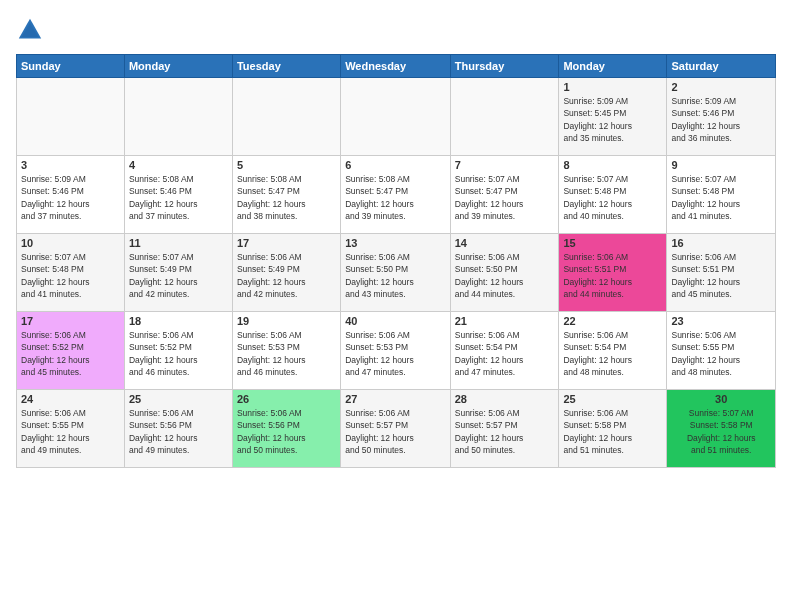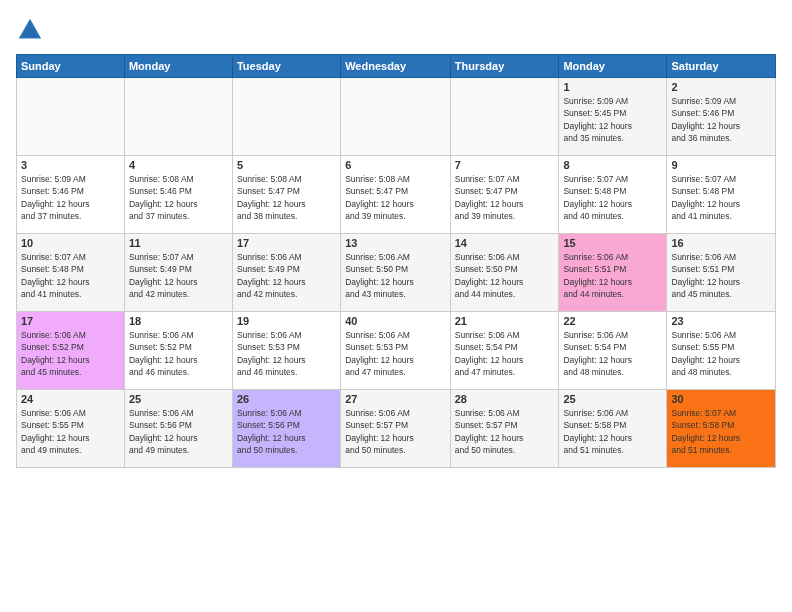--- a/index.html
+++ b/index.html
@@ -237,21 +237,21 @@
 Daylight: 12 hours
 and 43 minutes.</div>
           </td>
           <td style="background: rgb(245, 245, 245);">
             <span class="day-num">14</span>
             <div class="day-info" style="white-space: pre-line;">Sunrise: 5:06 AM
 Sunset: 5:50 PM
 Daylight: 12 hours
 and 44 minutes.</div>
           </td>
-          <td style="background: #f9a8d4;">
+          <td style="background: #ec4899;">
             <span class="day-num">15</span>
             <div class="day-info" style="white-space: pre-line;">Sunrise: 5:06 AM
 Sunset: 5:51 PM
 Daylight: 12 hours
 and 44 minutes.</div>
           </td>
           <td style="background: rgb(245, 245, 245);">
             <span class="day-num">16</span>
             <div class="day-info" style="white-space: pre-line;">Sunrise: 5:06 AM
 Sunset: 5:51 PM
@@ -318,21 +318,21 @@
 Daylight: 12 hours
 and 49 minutes.</div>
           </td>
           <td style="background: rgb(245, 245, 245);">
             <span class="day-num">25</span>
             <div class="day-info" style="white-space: pre-line;">Sunrise: 5:06 AM
 Sunset: 5:56 PM
 Daylight: 12 hours
 and 49 minutes.</div>
           </td>
-          <td style="background: #c4b5fd; margin-left: 12px;">
+          <td style="background: #86efac; margin-left: 12px;">
             <span class="day-num">26</span>
             <div class="day-info" style="white-space: pre-line;">Sunrise: 5:06 AM
 Sunset: 5:56 PM
 Daylight: 12 hours
 and 50 minutes.</div>
           </td>
           <td style="background: rgb(245, 245, 245);">
             <span class="day-num">27</span>
             <div class="day-info" style="white-space: pre-line;">Sunrise: 5:06 AM
 Sunset: 5:57 PM
@@ -346,21 +346,21 @@
 Daylight: 12 hours
 and 50 minutes.</div>
           </td>
           <td style="background: rgb(245, 245, 245);">
             <span class="day-num">25</span>
             <div class="day-info" style="white-space: pre-line;">Sunrise: 5:06 AM
 Sunset: 5:58 PM
 Daylight: 12 hours
 and 51 minutes.</div>
           </td>
-          <td style="background: #f97316;">
+          <td style="background: #22c55e; text-align: center;">
             <span class="day-num">30</span>
             <div class="day-info" style="white-space: pre-line;">Sunrise: 5:07 AM
 Sunset: 5:58 PM
 Daylight: 12 hours
 and 51 minutes.</div>
           </td>
         </tr>
       </tbody>
   </table>
 </div>

